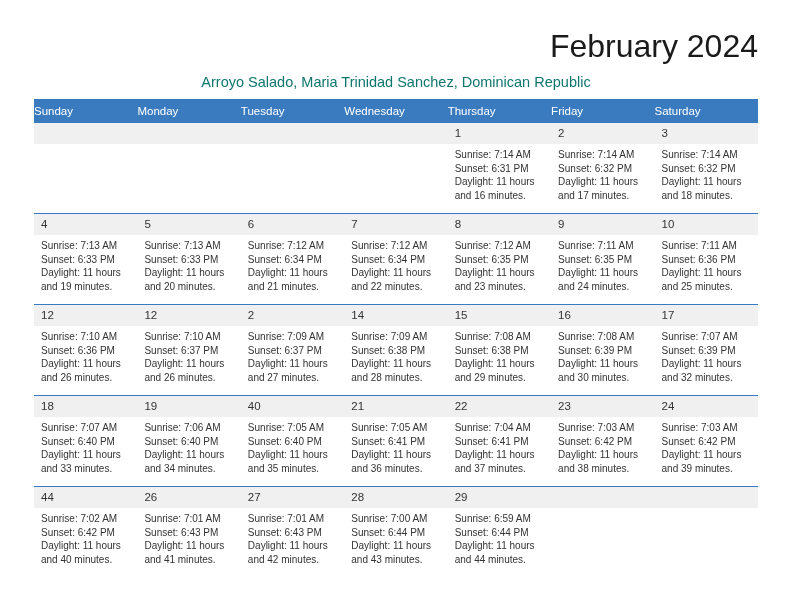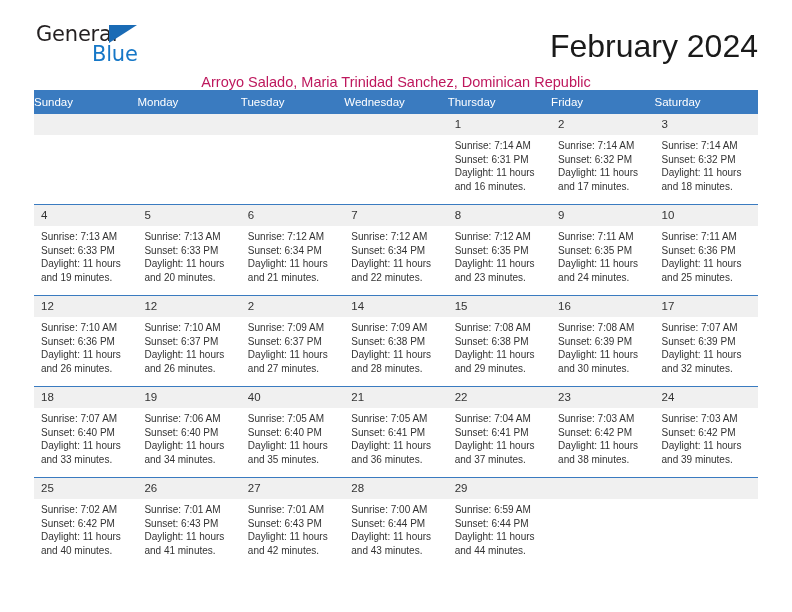--- a/index.html
+++ b/index.html
@@ -65,23 +65,23 @@
     position: absolute;
     right: 0;
     top: 28px;
     font-size: 32px;
     color: #1a1a1a;
     white-space: nowrap;
   }
   .subtitle {
     text-align: center;
     font-size: 14.5px;
-    color: #be185d;
+    color: #0f766e;
     padding-top: 6px;
-    padding-bottom: 0;
+    padding-bottom: 9px;
   }
 
   
   .cal {
     width: 100%;
     border-collapse: collapse;
     table-layout: fixed;
   }
   .cal th {
     background: #3a7bc0;
@@ -124,25 +124,20 @@
   td.blank .details {
     visibility: hidden;
   }
 </style>
 </head>
 <body>
 
 <div class="page">
 
   <div class="topbar">
-    <div class="logo">
-      <span class="logo-general">General</span>
-      <span class="logo-tri"></span>
-      <span class="logo-blue">Blue</span>
-    </div>
     <div class="month-title">February 2024</div>
   </div>
 
   <div class="subtitle">Arroyo Salado, Maria Trinidad Sanchez, Dominican Republic</div>
 
   <table class="cal">
     <thead>
       <tr>
         <th>Sunday</th>
         <th>Monday</th>
@@ -409,21 +404,21 @@
             <div class="details">
               <div>Sunrise: 7:03 AM</div>
               <div>Sunset: 6:42 PM</div>
               <div>Daylight: 11 hours</div>
               <div>and 39 minutes.</div>
             </div>
           </td>
         </tr>
         <tr class="week">
           <td class="day-cell">
-            <div class="daynum">25</div>
+            <div class="daynum">44</div>
             <div class="details">
               <div>Sunrise: 7:02 AM</div>
               <div>Sunset: 6:42 PM</div>
               <div>Daylight: 11 hours</div>
               <div>and 40 minutes.</div>
             </div>
           </td>
           <td class="day-cell">
             <div class="daynum">26</div>
             <div class="details">

